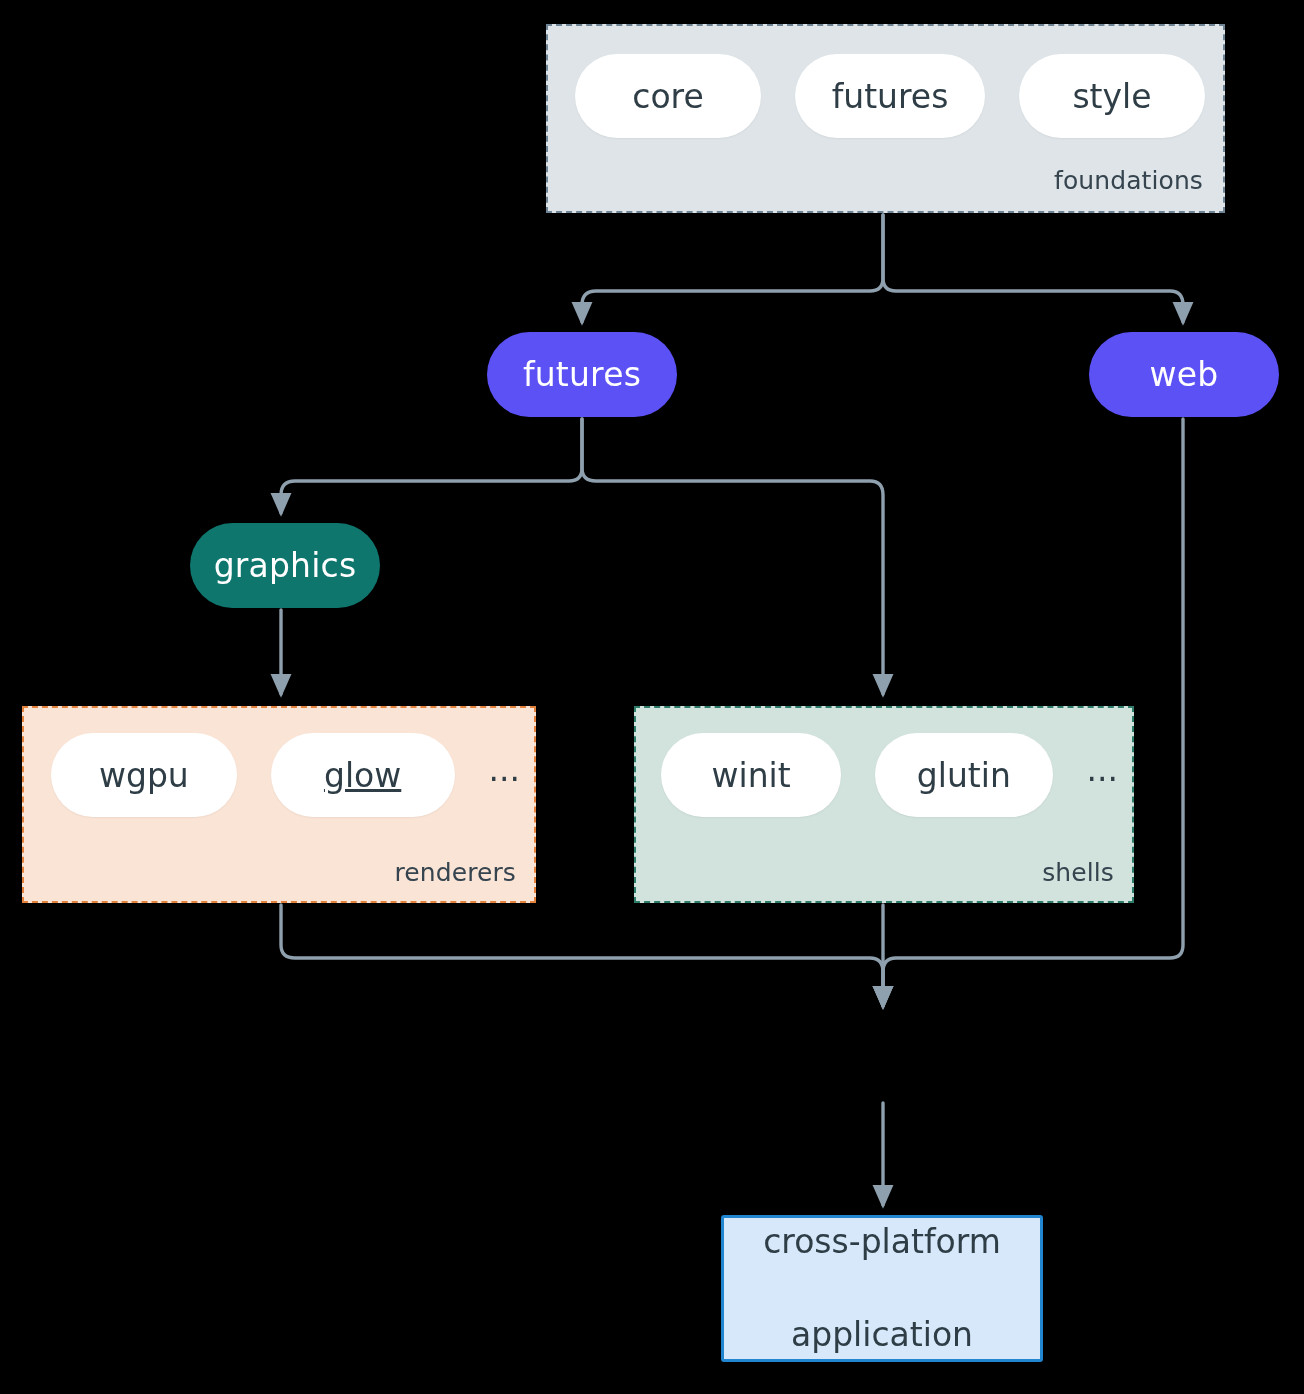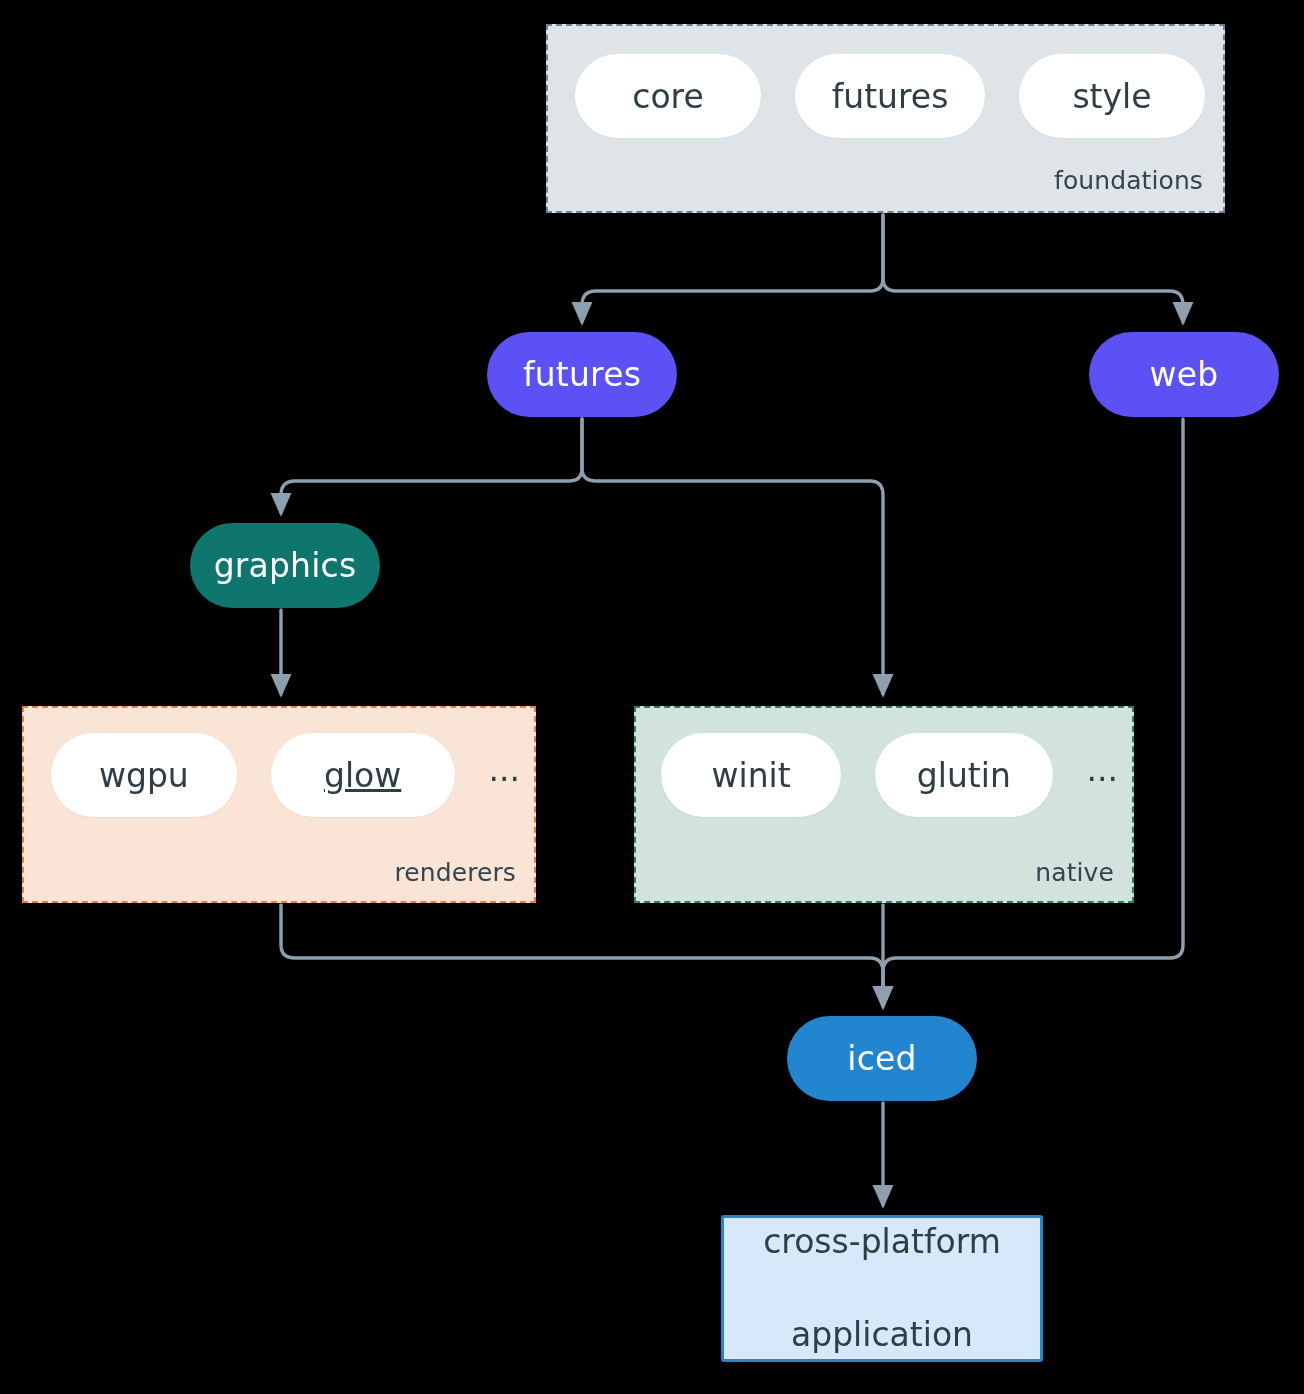--- a/index.html
+++ b/index.html
@@ -210,23 +210,22 @@
     </div>
     <div class="group-label">renderers</div>
   </div>
 
   <div class="group shells">
     <div class="group-items">
       <div class="chip w-winit">winit</div>
       <div class="chip w-glutin">glutin</div>
       <div class="ellipsis">...</div>
     </div>
-    <div class="group-label">native</div>
-  </div>
-
-  <div class="pill iced">iced</div>
+    <div class="group-label">shells</div>
+  </div>
+
 
   <div class="rect-node">
     <span>cross-platform</span>
     <span>application</span>
   </div>
 
 </div>
 
 </body></html>

